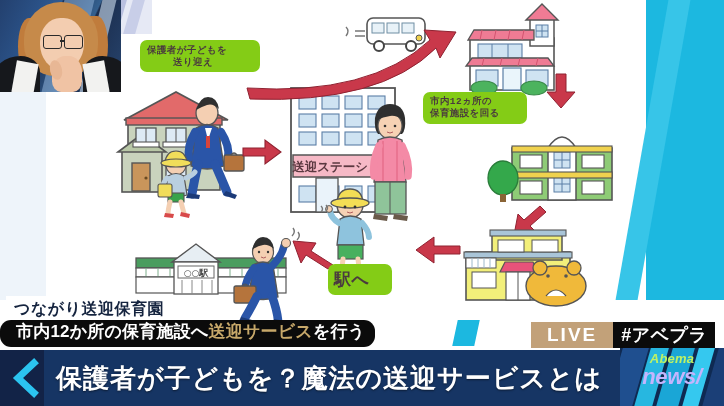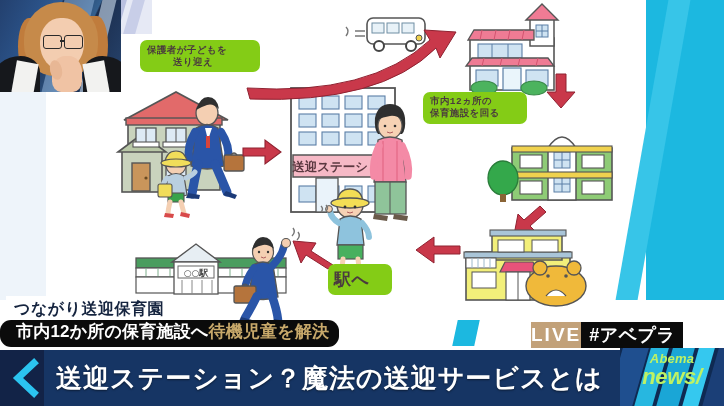--- a/index.html
+++ b/index.html
@@ -85,30 +85,30 @@
     position:absolute;left:56px;top:350px;height:56px;display:flex;align-items:center;z-index:11;
   }
   #main-title .t{
     color:#ffffff;font-size:26px;font-weight:bold;letter-spacing:1px;
     white-space:nowrap;text-shadow:0 1px 2px rgba(0,0,0,.5);
   }
 
   
   #live-row{position:absolute;left:531px;top:322px;height:26px;display:flex;z-index:12;}
   #live-box{background:#c2a179;color:#ffffff;font-size:19px;font-weight:bold;
-    letter-spacing:2px;padding:0 0;display:flex;align-items:center;}
+    letter-spacing:2px;padding:0 16px;display:flex;align-items:center;}
   #hash-box{background:#0b0b0b;color:#ffffff;font-size:18px;font-weight:bold;
     padding:0 8px;display:flex;align-items:center;letter-spacing:.5px;}
 
   
   #logo-block{position:absolute;right:0;top:348px;width:104px;height:58px;z-index:12;overflow:hidden;background:#0f2a52;}
   .logo-stripe{position:absolute;top:-14px;height:90px;transform:skewX(-16deg);}
   #logo-text{position:absolute;left:0;top:4px;width:104px;text-align:center;}
   #logo-text .a{display:block;color:#bef264;font-size:13px;font-weight:bold;font-style:italic;line-height:1.05;letter-spacing:.2px;}
-  #logo-text .n{display:block;color:#bef264;font-size:22px;font-weight:bold;font-style:italic;line-height:1;letter-spacing:-.3px;}
+  #logo-text .n{display:block;color:#c4b5fd;font-size:22px;font-weight:bold;font-style:italic;line-height:1;letter-spacing:-.3px;}
 
   
   #cyan-tab{position:absolute;left:455px;top:320px;width:22px;height:26px;background:#1cb8e0;z-index:8;transform:skewX(-12deg);}
 </style>
 </head>
 <body>
 
 <div id="stage">
 
   <div id="illus">
@@ -478,34 +478,35 @@
   </div>
 
   <div id="cyan-tab"></div>
 
   <div id="banner-top">
     <span class="t">つながり送迎保育園</span>
   </div>
 
   <div id="banner-sub">
     <span class="t">市内12か所の保育施設へ</span>
-      <span class="t hl">待機児童を解決</span>
+      <span class="t hl">送迎サービス</span>
+      <span class="t">を行う</span>
   </div>
 
   <div id="banner-main"></div>
   <div id="banner-main-inner"></div>
 
   <div id="back-chevron">
     <svg width="34" height="40" viewBox="0 0 34 40">
       <path d="M26 5 L10 20 L26 35" fill="none" stroke="#2bc4f0" stroke-width="7" stroke-linecap="square" stroke-linejoin="miter"></path>
     </svg>
   </div>
 
   <div id="main-title">
-    <span class="t">送迎ステーション？魔法の送迎サービスとは</span>
+    <span class="t">保護者が子どもを？魔法の送迎サービスとは</span>
   </div>
 
   <div id="live-row">
     <div id="live-box">LIVE</div>
     <div id="hash-box">#アベプラ</div>
   </div>
 
   <div id="logo-block">
     <div class="logo-stripe" style="left:-6px;width:26px;background:#1f4f8f;"></div>
     <div class="logo-stripe" style="left:22px;width:18px;background:#27b7e0;"></div>

